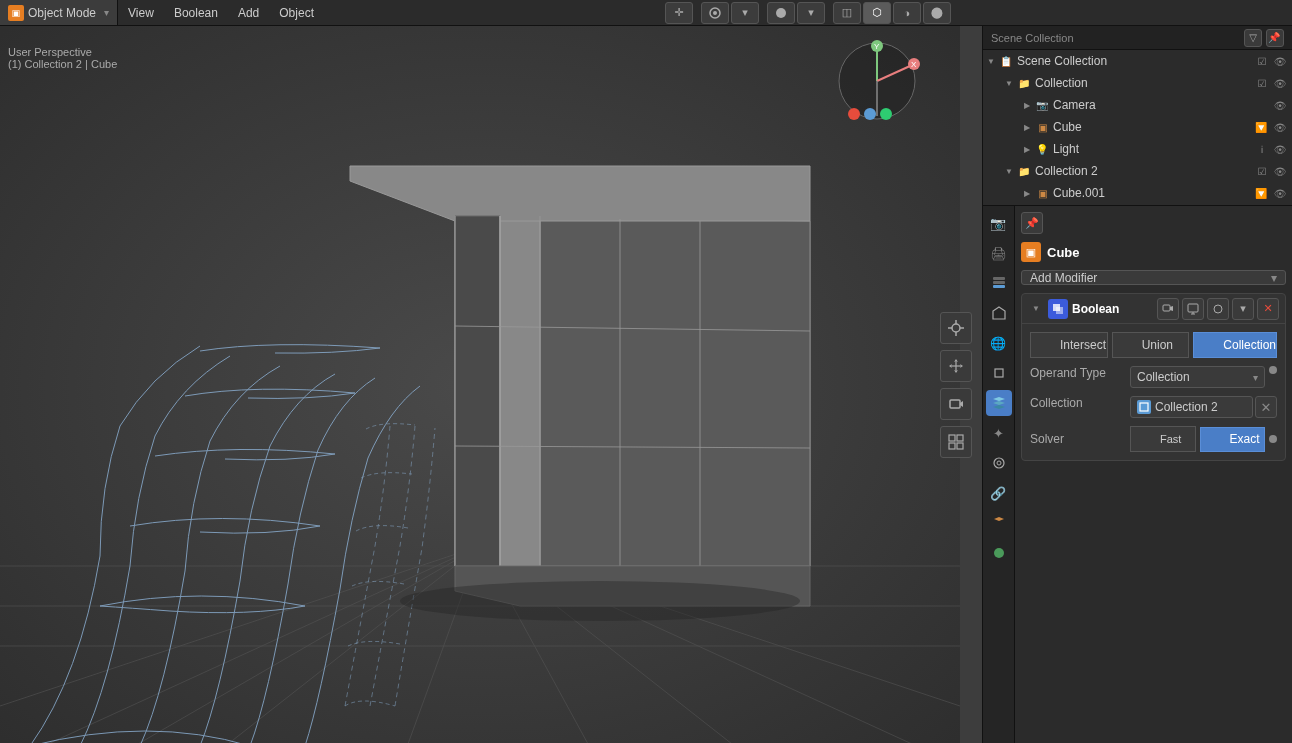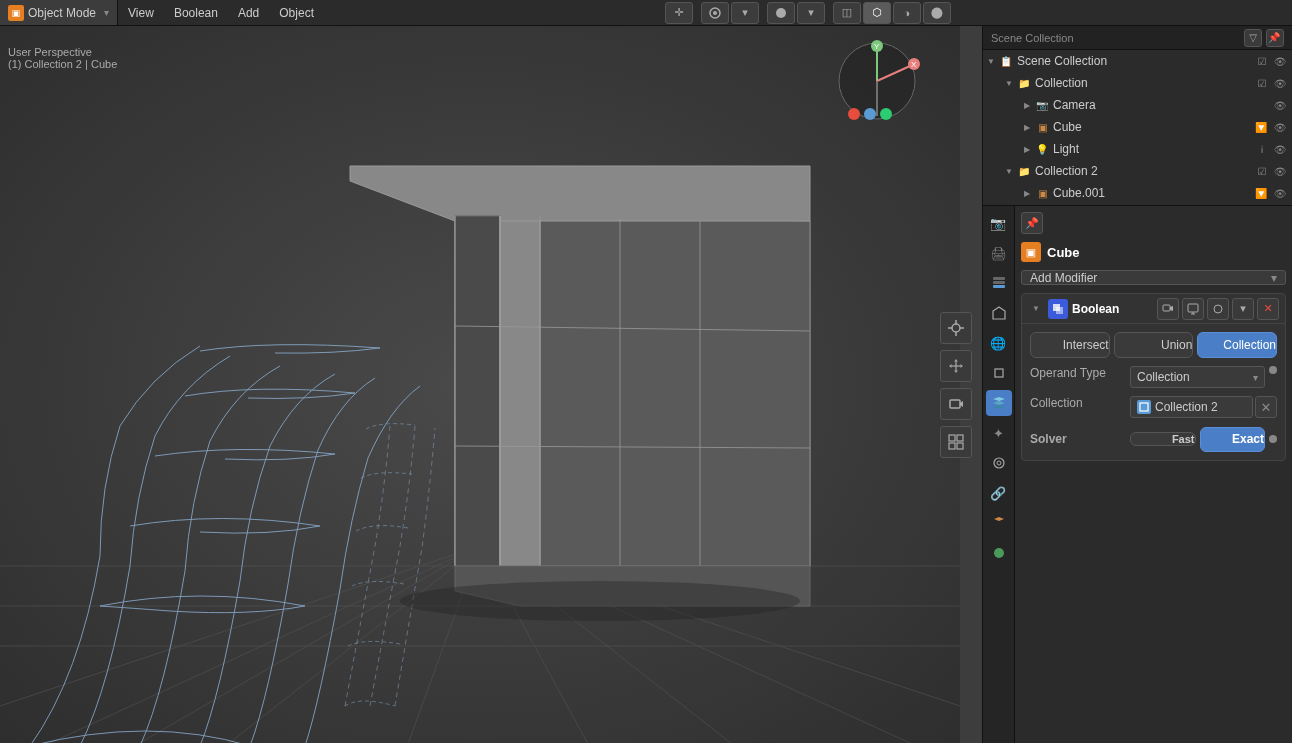--- a/index.html
+++ b/index.html
@@ -384,27 +384,28 @@
     .button-row {
       display: flex;
       gap: 4px;
       margin-bottom: 8px;
     }
     .op-btn {
       flex: 1;
       height: 26px;
       background: #3a3a3a;
       border: 1px solid #555;
-      border-radius: 6px;
+      border-radius: 0;
       color: #ccc;
       display: flex;
       align-items: center;
-      justify-content: flex-end;
+      justify-content: flex-start;
       cursor: pointer;
       font-size: 12px;
+      padding-left: 29px;
     }
     .op-btn.active { background: #4a7ec7; color: #fff; border-color: #5a8ed7; }
 
     .prop-row {
       display: flex;
       align-items: flex-start;
       height: 26px;
       margin-bottom: 4px;
     }
     .prop-label {
@@ -471,21 +472,20 @@
       border-radius: 50%;
       background: #888;
       margin-left: 4px;
       flex-shrink: 0;
     }
 
     .solver-row {
       display: flex;
       align-items: center;
       height: 26px;
-      font-weight: bold;
     }
 
     
     .scene-svg {
       position: absolute;
       top: 0;
       left: 0;
       width: 100%;
       height: 100%;
     }
@@ -908,21 +908,21 @@
                       <rect x="1" y="1" width="8" height="8" fill="none" stroke="white" stroke-width="1.2"></rect>
                     </svg>
                 </div>
                 <span style="flex:1;">Collection 2</span>
               </div>
               <div class="prop-x-btn" title="Clear">✕</div>
             </div>
 
             <div class="solver-row">
               <span class="prop-label">Solver</span>
-              <div class="op-btn" style="height:14px;font-size:11px;">
+              <div class="op-btn" style="height:26px;font-size:11px;">
                 <span>Fast</span>
               </div>
               <div class="op-btn active" style="height:25px;font-size:12px;margin-left:4px;">
                 <span>Exact</span>
               </div>
               <div class="prop-dot"></div>
             </div>
           </div>
         </div>
 

